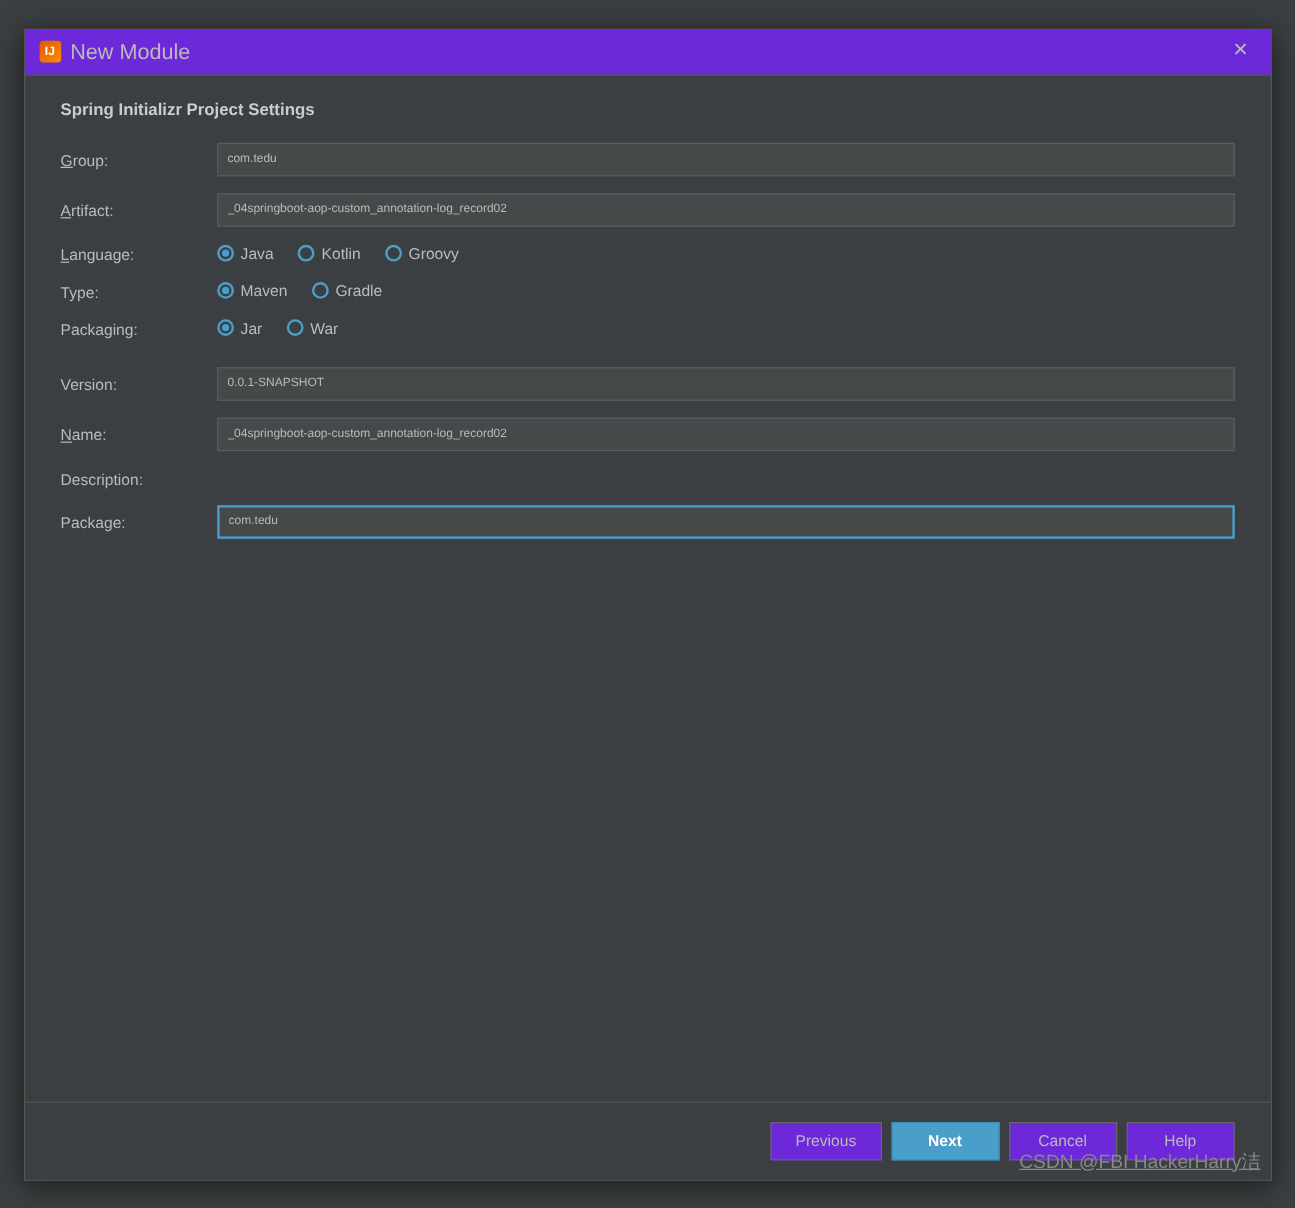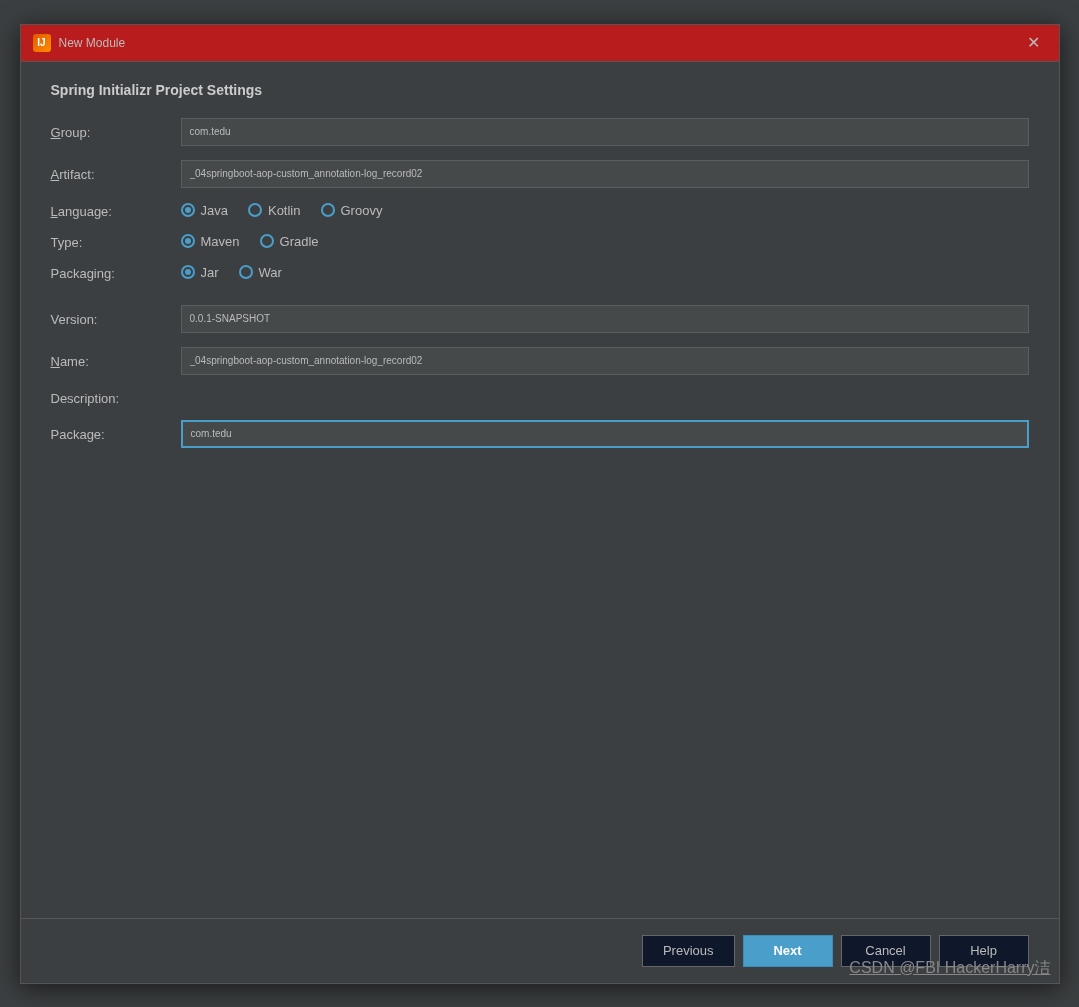--- a/index.html
+++ b/index.html
@@ -23,21 +23,21 @@
       border: 1px solid #555555;
       width: 1040px;
       min-height: 960px;
       display: flex;
       flex-direction: column;
       position: relative;
       box-shadow: 0 4px 24px rgba(0,0,0,0.6);
     }
 
     .title-bar {
-      background: #b91c1c;
+      background: #6d28d9;
       border-bottom: 1px solid #555;
       padding: 8px 12px;
       display: flex;
       align-items: center;
       justify-content: space-between;
     }
 
     .title-bar-left {
       display: flex;
       align-items: center;
@@ -53,21 +53,21 @@
       align-items: center;
       justify-content: center;
       font-size: 10px;
       color: white;
       font-weight: bold;
       flex-shrink: 0;
     }
 
     .title-text {
       color: #bbbbbb;
-      font-size: 12px;
+      font-size: 18px;
     }
 
     .close-btn {
       background: none;
       border: none;
       color: #bbbbbb;
       font-size: 16px;
       cursor: pointer;
       padding: 2px 6px;
       line-height: 1;
@@ -205,21 +205,21 @@
     .btn {
       padding: 6px 20px;
       font-size: 13px;
       height: 32px;
       cursor: pointer;
       border: 1px solid #666;
       min-width: 90px;
     }
 
     .btn-default {
-      background: #0f172a;
+      background: #6d28d9;
       color: #bbbbbb;
       border-color: #666;
     }
 
     .btn-primary {
       background: #4a9eca;
       color: #ffffff;
       border-color: #3a8eba;
       font-weight: bold;
     }

